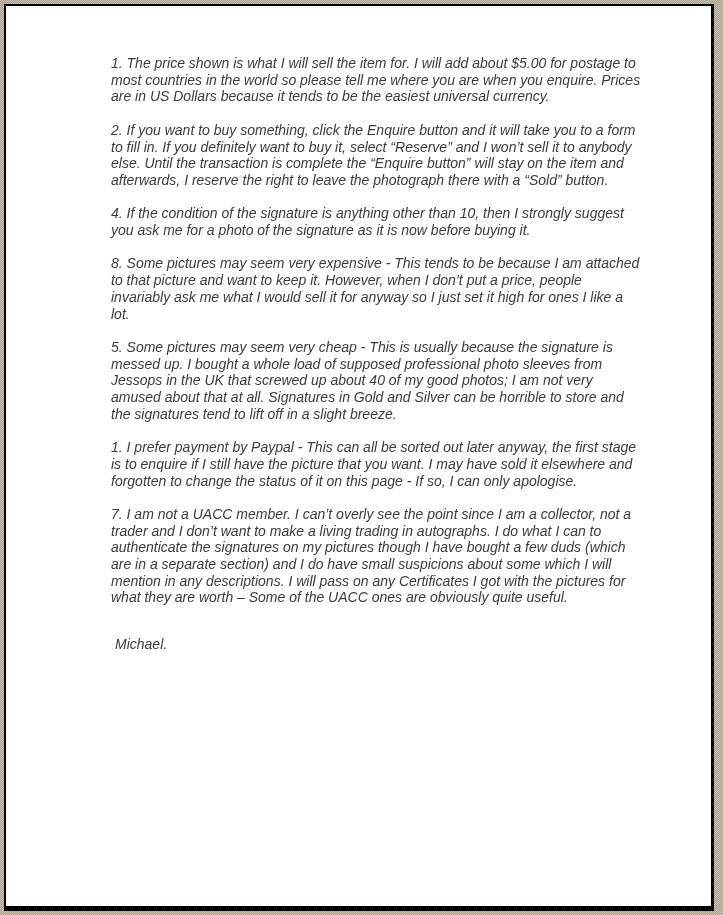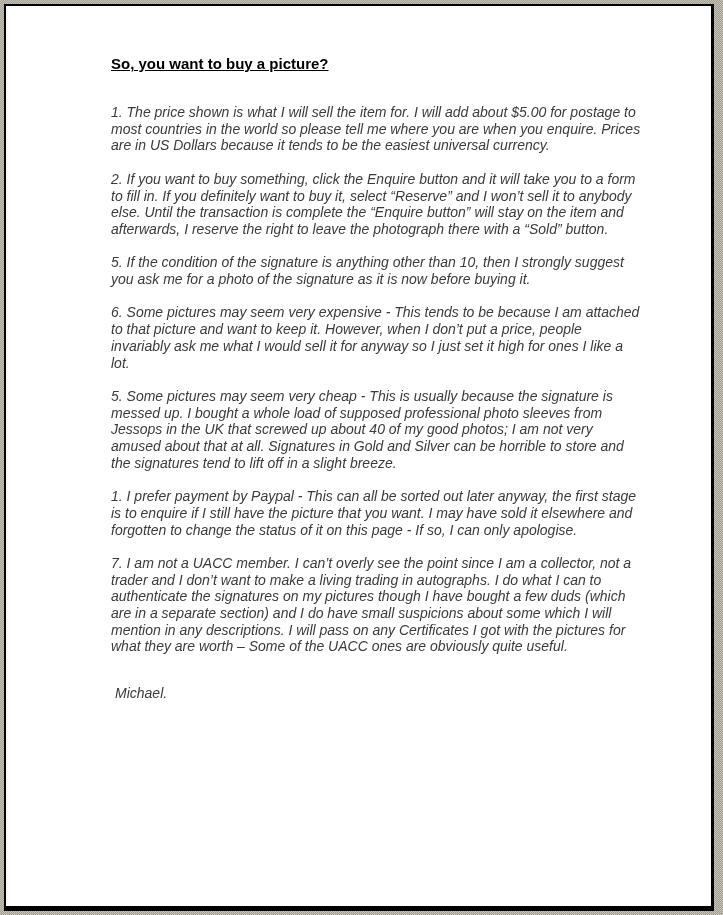--- a/index.html
+++ b/index.html
@@ -52,24 +52,23 @@
   .signature {
     margin: 30px 0 0 4px;
   }
 </style>
 </head>
 <body>
 
 <div class="frame">
   <div class="page">
     <div class="content">
-      <h1 class="title">So, you want to buy a picture?</h1>
       <p class="para">1. The price shown is what I will sell the item for. I will add about $5.00 for postage to most countries in the world so please tell me where you are when you enquire. Prices are in US Dollars because it tends to be the easiest universal currency.</p>
       <p class="para">2. If you want to buy something, click the Enquire button and it will take you to a form to fill in. If you definitely want to buy it, select “Reserve” and I won’t sell it to anybody else. Until the transaction is complete the “Enquire button” will stay on the item and afterwards, I reserve the right to leave the photograph there with a “Sold” button.</p>
-      <p class="para">5. If the condition of the signature is anything other than 10, then I strongly suggest you ask me for a photo of the signature as it is now before buying it.</p>
-      <p class="para">6. Some pictures may seem very expensive - This tends to be because I am attached to that picture and want to keep it. However, when I don’t put a price, people invariably ask me what I would sell it for anyway so I just set it high for ones I like a lot.</p>
+      <p class="para">4. If the condition of the signature is anything other than 10, then I strongly suggest you ask me for a photo of the signature as it is now before buying it.</p>
+      <p class="para">8. Some pictures may seem very expensive - This tends to be because I am attached to that picture and want to keep it. However, when I don’t put a price, people invariably ask me what I would sell it for anyway so I just set it high for ones I like a lot.</p>
       <p class="para">5. Some pictures may seem very cheap - This is usually because the signature is messed up. I bought a whole load of supposed professional photo sleeves from Jessops in the UK that screwed up about 40 of my good photos; I am not very amused about that at all. Signatures in Gold and Silver can be horrible to store and the signatures tend to lift off in a slight breeze.</p>
       <p class="para">1. I prefer payment by Paypal - This can all be sorted out later anyway, the first stage is to enquire if I still have the picture that you want. I may have sold it elsewhere and forgotten to change the status of it on this page - If so, I can only apologise.</p>
       <p class="para">7. I am not a UACC member. I can’t overly see the point since I am a collector, not a trader and I don’t want to make a living trading in autographs. I do what I can to authenticate the signatures on my pictures though I have bought a few duds (which are in a separate section) and I do have small suspicions about some which I will mention in any descriptions. I will pass on any Certificates I got with the pictures for what they are worth – Some of the UACC ones are obviously quite useful.</p>
       <p class="para signature">Michael.</p>
     </div>
   </div>
 </div>
 
 </body></html>

